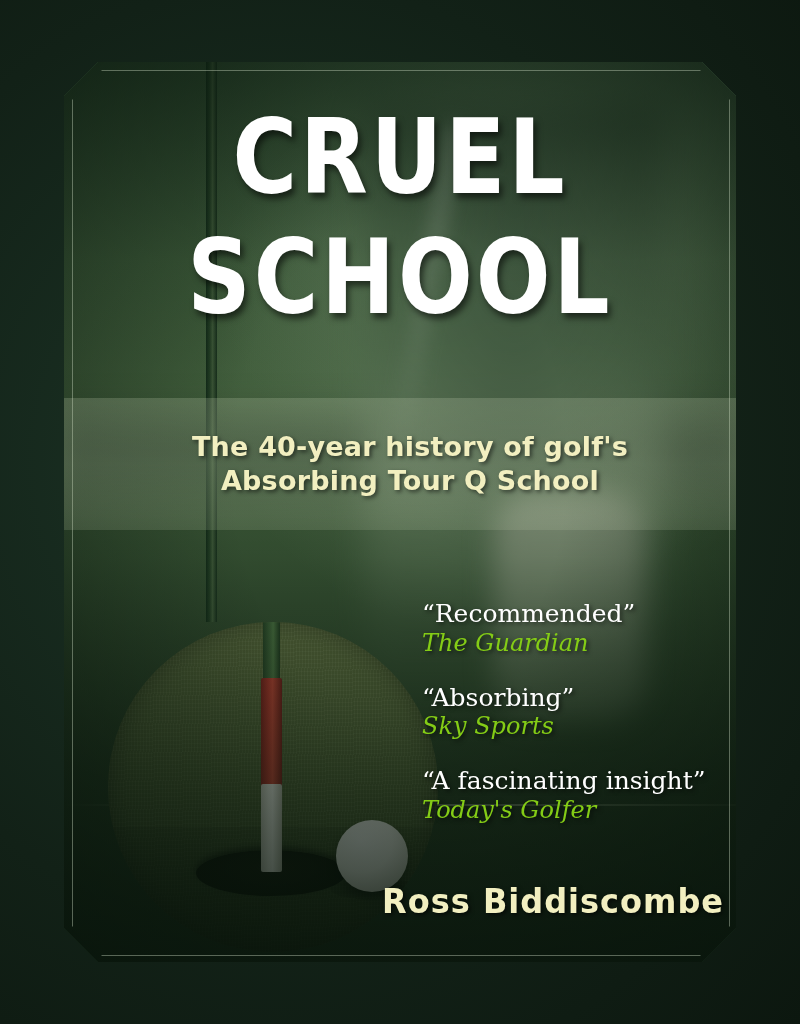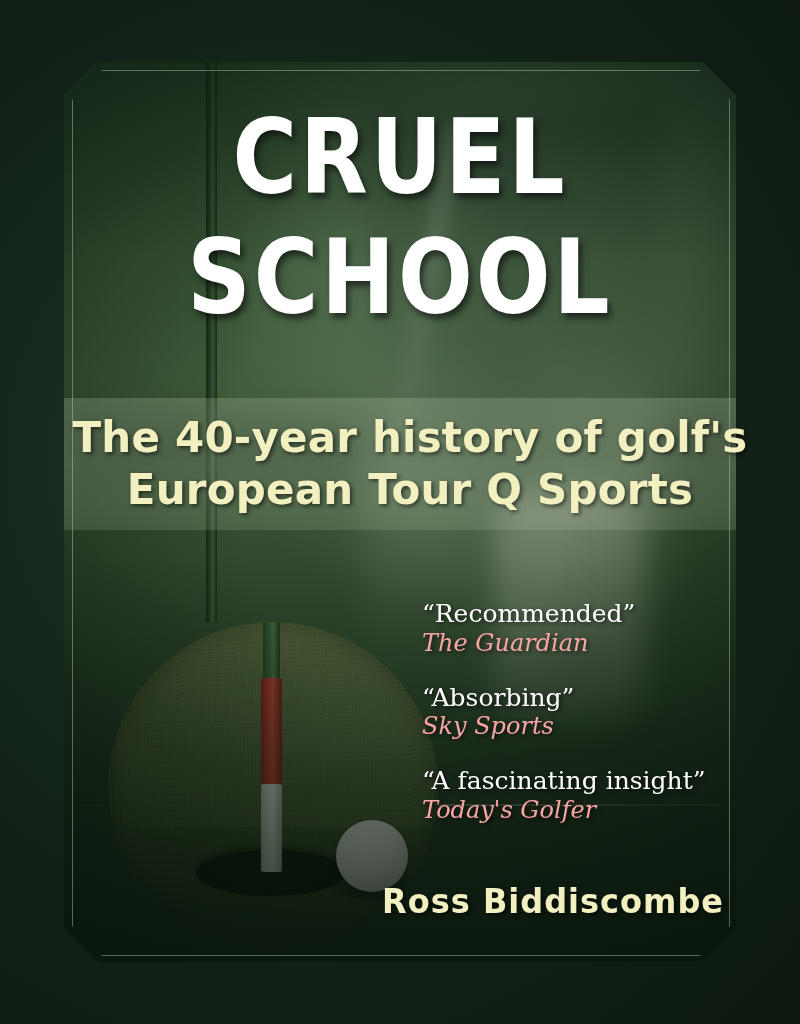--- a/index.html
+++ b/index.html
@@ -257,21 +257,21 @@
     height: 132px;
     background: linear-gradient(180deg, rgba(215,225,195,0.20) 0%, rgba(205,218,185,0.24) 50%, rgba(200,214,180,0.16) 100%);
     display: flex;
     flex-direction: column;
     align-items: center;
     justify-content: center;
   }
   .subtitle-line {
     font-family: "DejaVu Sans", sans-serif;
     font-weight: 700;
-    font-size: 42px;
+    font-size: 27px;
     color: #f2efc0;
     letter-spacing: 0.2px;
     line-height: 1.25;
     text-shadow: 2px 2px 4px rgba(0,0,0,0.55);
     white-space: nowrap;
     margin-left: 20px;
   }
 
   .quotes {
     position: absolute;
@@ -286,21 +286,21 @@
     font-family: "DejaVu Serif", serif;
     font-size: 25px;
     color: #ffffff;
     line-height: 1.15;
     text-shadow: 2px 2px 4px rgba(0,0,0,0.6);
   }
   .quote-source {
     font-family: "DejaVu Serif", serif;
     font-style: italic;
     font-size: 24px;
-    color: #fca5a5;
+    color: #84cc16;
     line-height: 1.2;
     text-shadow: 2px 2px 4px rgba(0,0,0,0.6);
   }
 
   .author {
     position: absolute;
     right: 76px;
     top: 882px;
     font-family: "DejaVu Sans", sans-serif;
     font-weight: 700;
@@ -342,21 +342,21 @@
 
   <div class="keyline"></div>
 
   <div class="title-block">
     <div class="title-line title-line-1">CRUEL</div>
     <div class="title-line title-line-2">SCHOOL</div>
   </div>
 
   <div class="subtitle-band">
     <div class="subtitle-line">The 40-year history of golf's</div>
-    <div class="subtitle-line">European Tour Q Sports</div>
+    <div class="subtitle-line">Absorbing Tour Q School</div>
   </div>
 
   <div class="quotes">
     <div class="quote">
       <div class="quote-text">“Recommended”</div>
       <div class="quote-source">The Guardian</div>
     </div>
     <div class="quote">
       <div class="quote-text">“Absorbing”</div>
       <div class="quote-source">Sky Sports</div>

